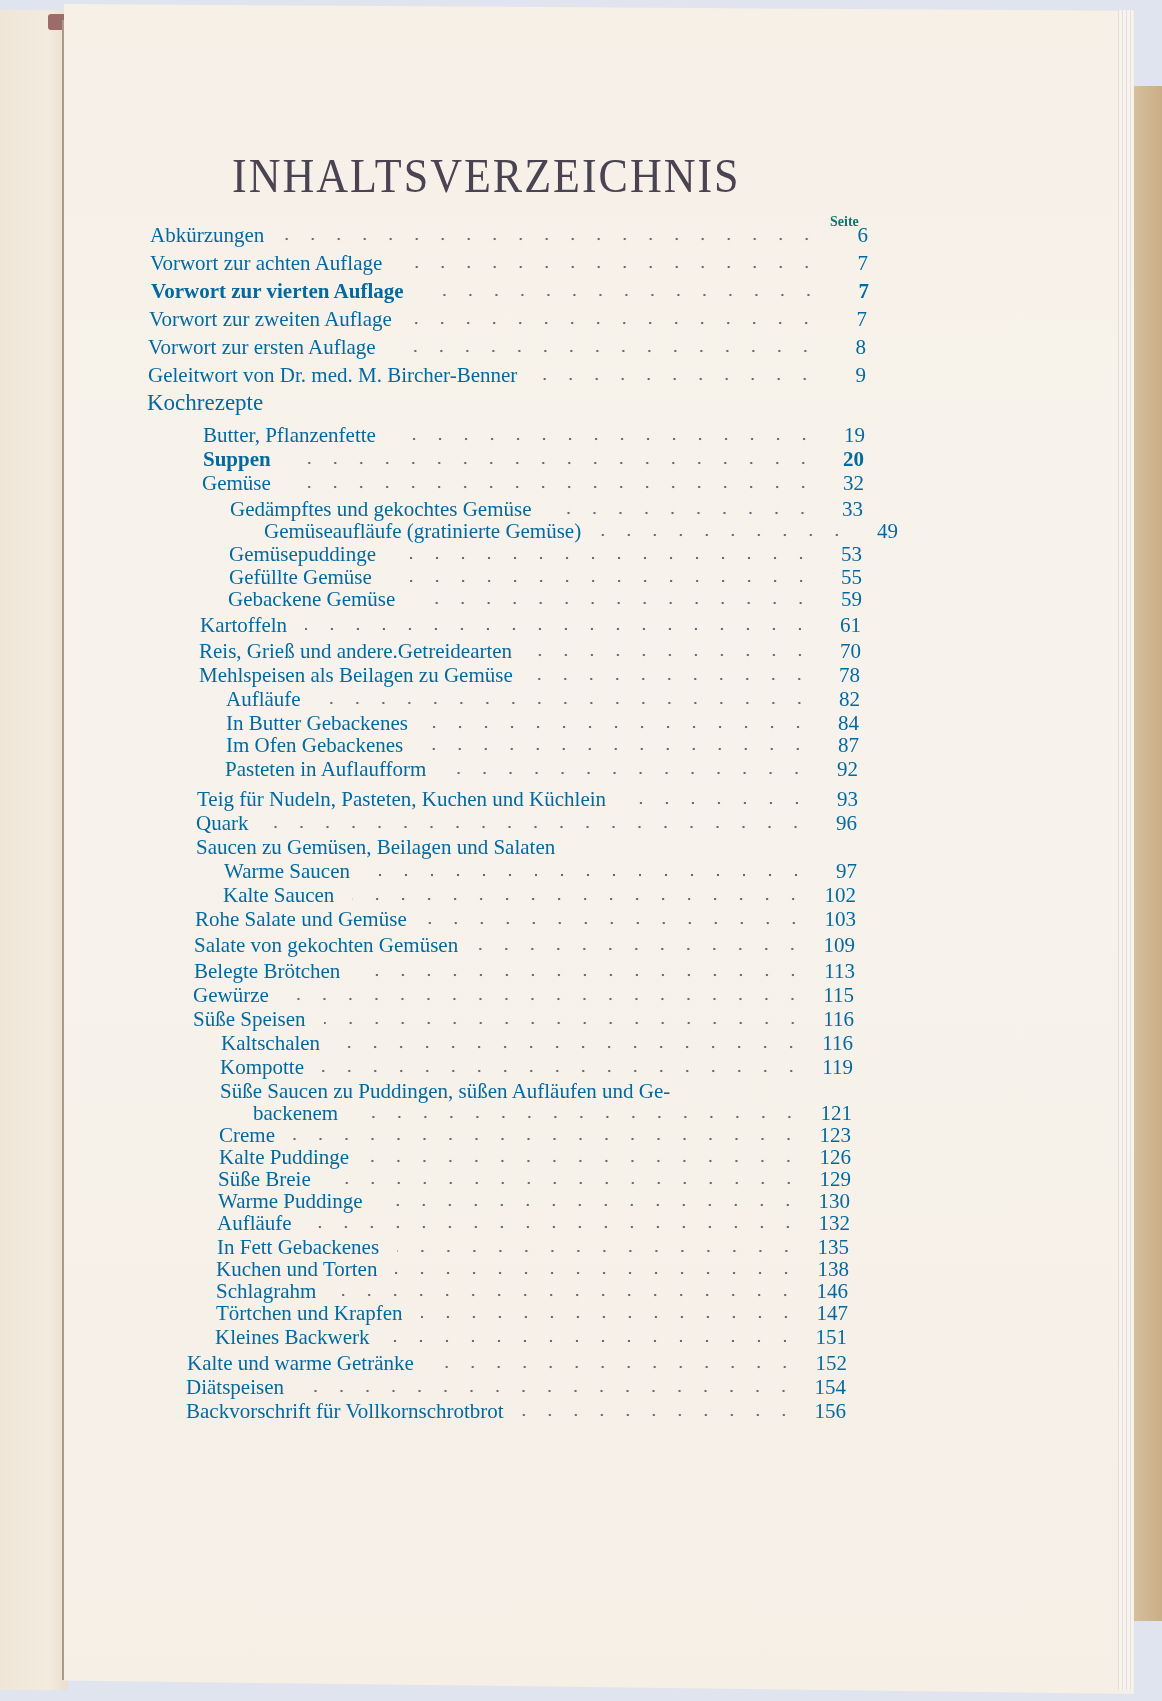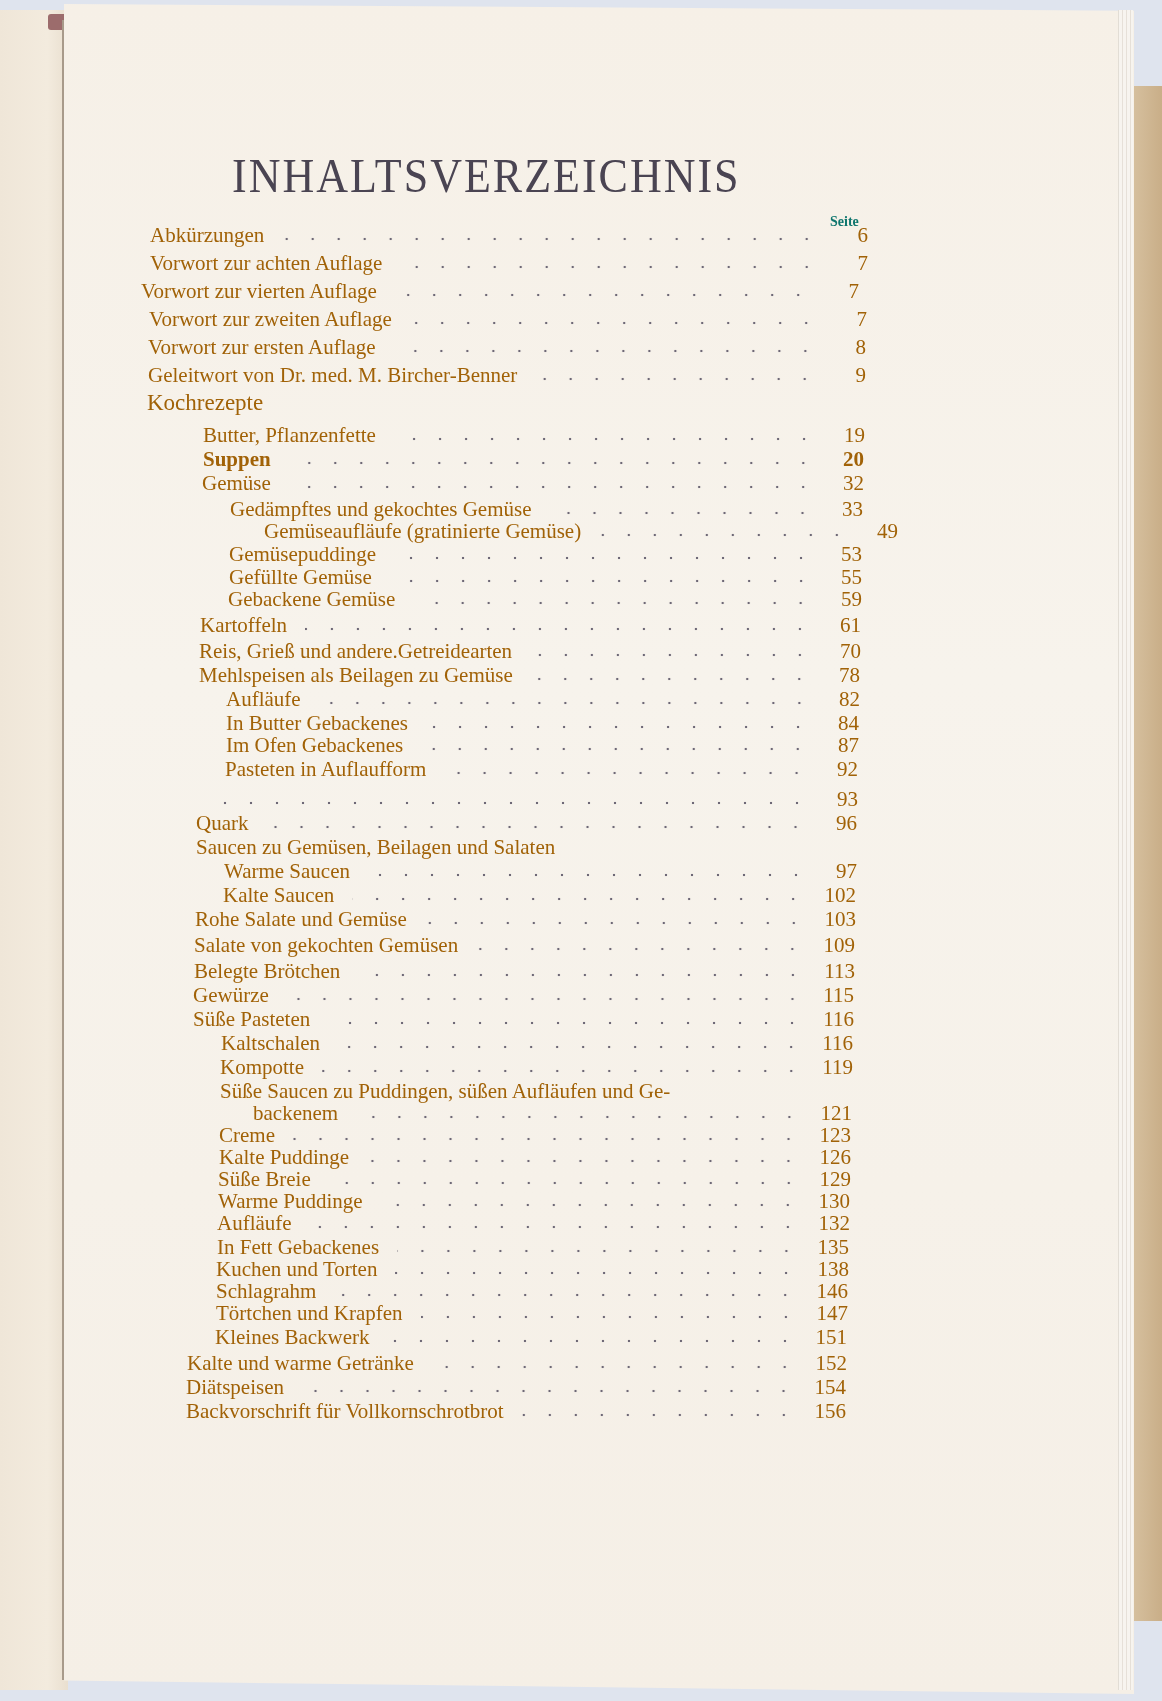--- a/index.html
+++ b/index.html
@@ -39,21 +39,21 @@
     font-size:44px; letter-spacing:2px; color:#4a4452; white-space:nowrap;
     transform:scaleY(1.12);
   }
   .seite {
     position:absolute; left:830px; top:214px; font-size:14px; font-weight:bold;
     color:#0f766e;
   }
   .toc { position:absolute; left:0; top:0; width:1162px; }
   .row {
     position:absolute; height:24px; display:flex; align-items:flex-end;
-    font-size:21px; color:#a16207; white-space:nowrap;gap:12px;
+    font-size:21px; color:#0369a1; white-space:nowrap;gap:12px;
   }
   .row .label { flex:0 0 auto; }
   .row .dots {
     flex:1 1 auto; overflow:hidden; margin:0 6px 4px 6px;
     height:10px;
     background-image:radial-gradient(circle,#6e6876 1.2px,transparent 1.6px);
     background-size:26px 10px; background-repeat:repeat-x; background-position:right bottom;
   }
   .row .num { flex:0 0 auto; font-size:21px; text-align:right; min-width:30px; }
   .row.heading .label { font-size:23px; }
@@ -76,21 +76,21 @@
     <div class="row" style="left: 150px; top: 224px; width: 718px;">
       <span class="label">Abkürzungen</span>
       <span class="dots"></span>
       <span class="num">6</span>
     </div>
     <div class="row" style="left: 150px; top: 252px; width: 718px;">
       <span class="label">Vorwort zur achten Auflage</span>
       <span class="dots"></span>
       <span class="num">7</span>
     </div>
-    <div class="row" style="left: 141px; top: 280px; width: 718px;">
+    <div class="row" style="left: 151px; top: 280px; width: 718px; font-weight: bold;">
       <span class="label">Vorwort zur vierten Auflage</span>
       <span class="dots"></span>
       <span class="num">7</span>
     </div>
     <div class="row" style="left: 149px; top: 308px; width: 718px;">
       <span class="label">Vorwort zur zweiten Auflage</span>
       <span class="dots"></span>
       <span class="num">7</span>
     </div>
     <div class="row" style="left: 148px; top: 336px; width: 718px;">
@@ -177,20 +177,21 @@
       <span class="label">Im Ofen Gebackenes</span>
       <span class="dots"></span>
       <span class="num">87</span>
     </div>
     <div class="row" style="left: 225px; top: 758px; width: 633px;">
       <span class="label">Pasteten in Auflaufform</span>
       <span class="dots"></span>
       <span class="num">92</span>
     </div>
     <div class="row" style="left: 197px; top: 788px; width: 661px;">
+      <span class="label">Teig für Nudeln, Pasteten, Kuchen und Küchlein</span>
       <span class="dots"></span>
       <span class="num">93</span>
     </div>
     <div class="row" style="left: 196px; top: 812px; width: 661px;">
       <span class="label">Quark</span>
       <span class="dots"></span>
       <span class="num">96</span>
     </div>
     <div class="row nodots" style="left: 196px; top: 836px; width: 661px;">
       <span class="label">Saucen zu Gemüsen, Beilagen und Salaten</span>
@@ -221,21 +222,21 @@
       <span class="label">Belegte Brötchen</span>
       <span class="dots"></span>
       <span class="num">113</span>
     </div>
     <div class="row" style="left: 193px; top: 984px; width: 661px;">
       <span class="label">Gewürze</span>
       <span class="dots"></span>
       <span class="num">115</span>
     </div>
     <div class="row" style="left: 193px; top: 1008px; width: 661px;">
-      <span class="label">Süße Pasteten</span>
+      <span class="label">Süße Speisen</span>
       <span class="dots"></span>
       <span class="num">116</span>
     </div>
     <div class="row" style="left: 221px; top: 1032px; width: 632px;">
       <span class="label">Kaltschalen</span>
       <span class="dots"></span>
       <span class="num">116</span>
     </div>
     <div class="row" style="left: 220px; top: 1056px; width: 633px;">
       <span class="label">Kompotte</span>

